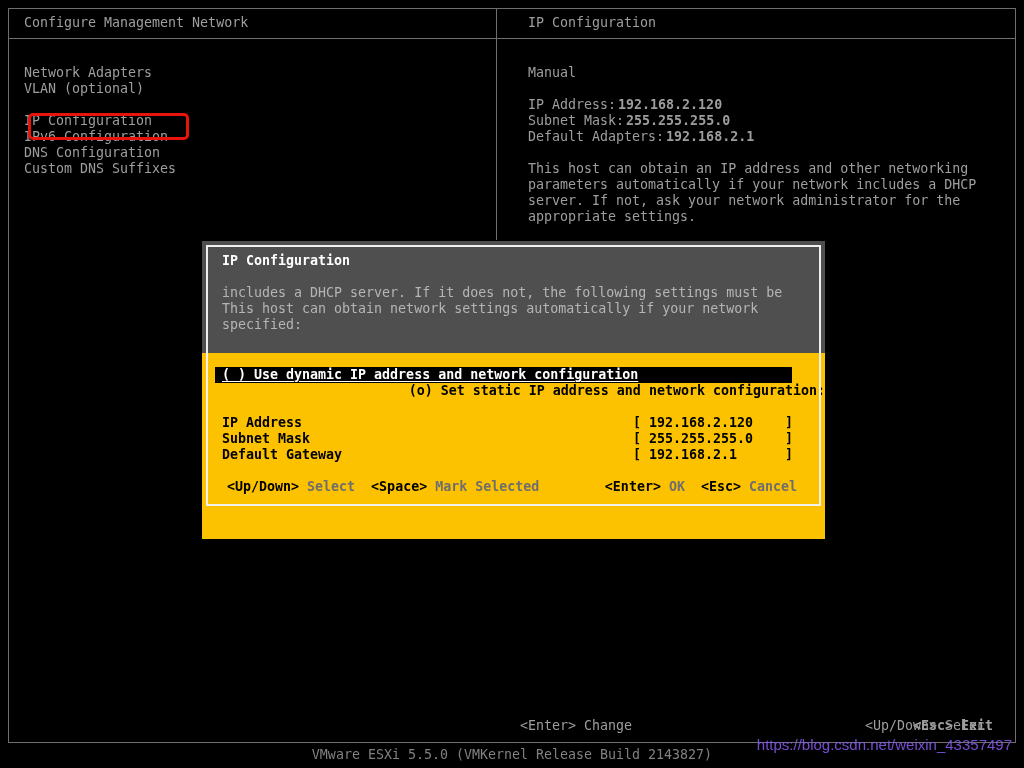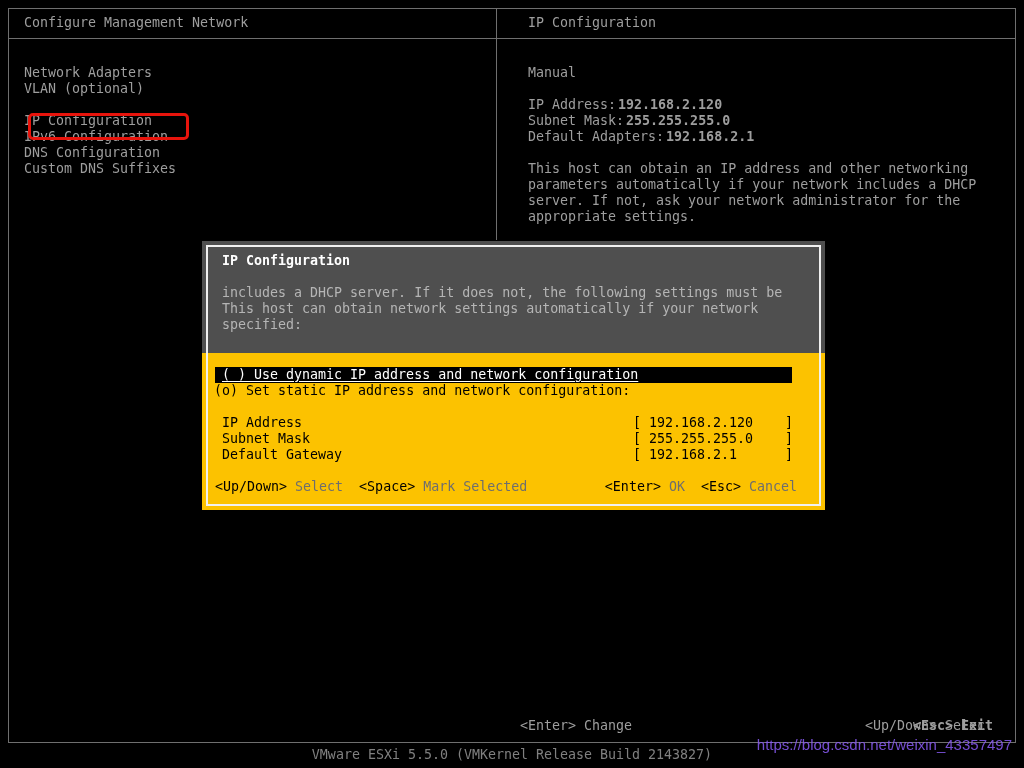--- a/index.html
+++ b/index.html
@@ -40,33 +40,33 @@
   .dialog { position:absolute; left:202px; top:241px; width:623px; height:269px; z-index:10; }
   .dialog-inner-border {
     position:absolute; left:4px; top:4px; right:4px; bottom:4px;
     border:2px solid #f0f0f0; pointer-events:none; z-index:12;
   }
   .dialog-head {
     height:112px; background:#4f4f4f; padding:12px 30px 0 20px;
     color:#b5b5b5;
   }
   .dialog-title { color:#fff; font-weight:bold; }
-  .dialog-body { height:157px; background:#fcc200; padding-top:14px; color:#000; font-weight:normal; }
+  .dialog-body { height:186px; background:#fcc200; padding-top:14px; color:#000; font-weight:bold; }
 
   .opt-row-hl {
     height:16px; margin-left:13px; width:577px; background:#000;
     color:#fff; padding-left:7px; white-space:pre;
   }
   .opt-row-hl .opt-text { text-decoration:underline; text-underline-offset:2px; }
-  .opt-row { height:16px; padding-left:12px; white-space:pre; }
+  .opt-row { height:16px; padding-left:12px; white-space:pre;text-align:right; }
 
   .field-row { position:relative; height:16px; padding-left:20px; }
   .field-value { position:absolute; left:431px; top:0; white-space:pre; }
 
-  .dialog-hints { position:relative; height:16px; padding-left:13px; }
+  .dialog-hints { position:relative; height:16px; padding-left:13px;margin-left:12px; }
   .dialog-hints .grp-right { position:absolute; right:28px; top:0; }
   .d-key { color:#000; margin-right:8px; }
   .d-act { color:#6e6e6e; margin-right:16px; }
   .d-act:last-child { margin-right:0; }
 
   
   .product-line { position:absolute; left:0; top:747px; width:1024px; text-align:center; color:#808080; }
   .watermark {
     position:absolute; right:12px; top:737px;
     font-family:"Liberation Sans",sans-serif; font-size:15px;

